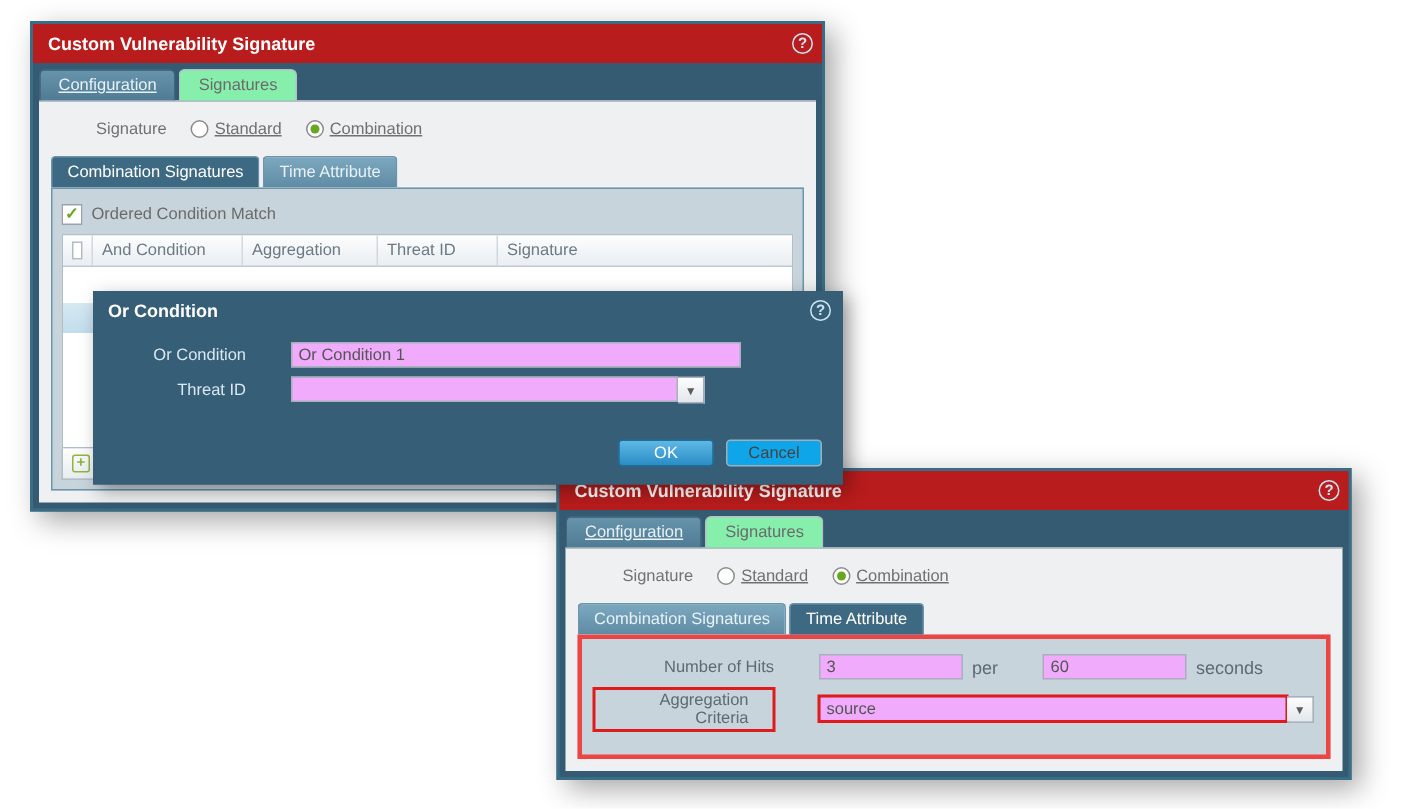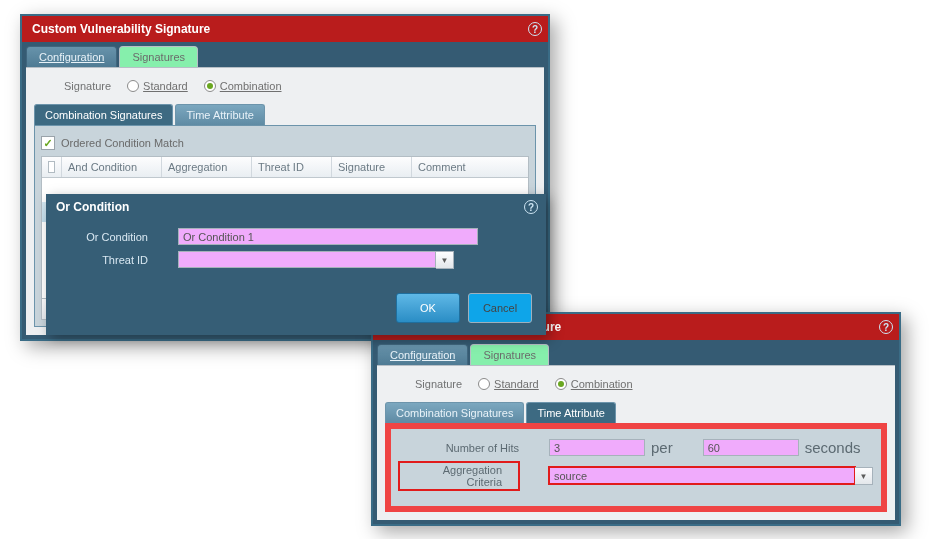--- a/index.html
+++ b/index.html
@@ -283,41 +283,41 @@
     cursor: pointer;
   }
   .dialog-footer {
     display: flex;
     justify-content: flex-end;
     gap: 8px;
     padding: 8px 12px 10px;
   }
   .btn {
     min-width: 64px;
-    height: 30px;
+    height: 18px;
     border: 1px solid #9eb0bd;
     border-radius: 3px;
     font-size: 11px;
     cursor: pointer;
     display: inline-flex;
     align-items: center;
     justify-content: center;
   }
   .btn.primary {
     background: linear-gradient(to bottom, #5fb8e6, #2a8dc5);
     color: #fff;
     border-color: #1f6f9e;
   }
   .btn.secondary {
     background: #0ea5e9;
     color: #444;
   }
   
   .ta-body {
-    border: 6px solid #ef4444;
+    border: 3px solid #ef4444;
     background: #c8d4db;
     padding: 10px 8px;
   }
   .ta-row {
     display: flex;
     align-items: center;
     gap: 6px;
     margin-bottom: 6px;
   }
   .ta-row .flabel {
@@ -325,21 +325,21 @@
     text-align: right;
     color: #5c6a72;
     font-size: 11px;
   }
   .highlight-red {
     outline: 2px solid #e11b1b;
     outline-offset: -1px;
   }
   .suffix-lbl {
     color: #5c6a72;
-    font-size: 15px;
+    font-size: 12px;
   }
 </style>
 </head>
 <body>
 
 <div class="panel" style="left:20px; top:14px; width:530px;">
   <div class="panel-header">
     <span>Custom Vulnerability Signature</span>
     <span class="help-icon">?</span>
   </div>
@@ -375,21 +375,20 @@
       </div>
       <div class="cond-table">
         <div class="cond-head">
           <div class="th">
               <span class="checkbox" style="border-color:#b1bbc2; width:12px; height:12px;"></span>
             </div>
           <div class="th" style="width:100px">And Condition</div>
           <div class="th" style="width:90px">Aggregation</div>
           <div class="th" style="width:80px">Threat ID</div>
           <div class="th" style="width:80px">Signature</div>
-          <div class="th" style="flex:1">Comment</div>
         </div>
         <div class="cond-body">
           <div class="row-shade"></div>
         </div>
       </div>
       <div class="toolbar">
         <span class="tb-btn">
           <span class="tb-icon">+</span>
           <span>Add Or Condition</span>
         </span>
@@ -402,21 +401,21 @@
           <span>Delete</span>
         </span>
         <span class="tb-btn">
           <span class="tb-icon" style="border-color:#5a8cb1;color:#5a8cb1">↑</span>
           <span>Move Up</span>
         </span>
       </div>
     </div>
   </div>
 
-  <div class="dialog" style="left:24px; top:178px; width:500px;">
+  <div class="dialog" style="left:40px; top:178px; width:500px;">
     <div class="dialog-header">
       <span>Or Condition</span>
       <span class="help-icon">?</span>
     </div>
     <div class="dialog-body">
       <div class="form-row">
         <span class="flabel">Or Condition</span>
         <input class="text-input" style="width: 300px;" value="Or Condition 1">
       </div>
       <div class="form-row">

